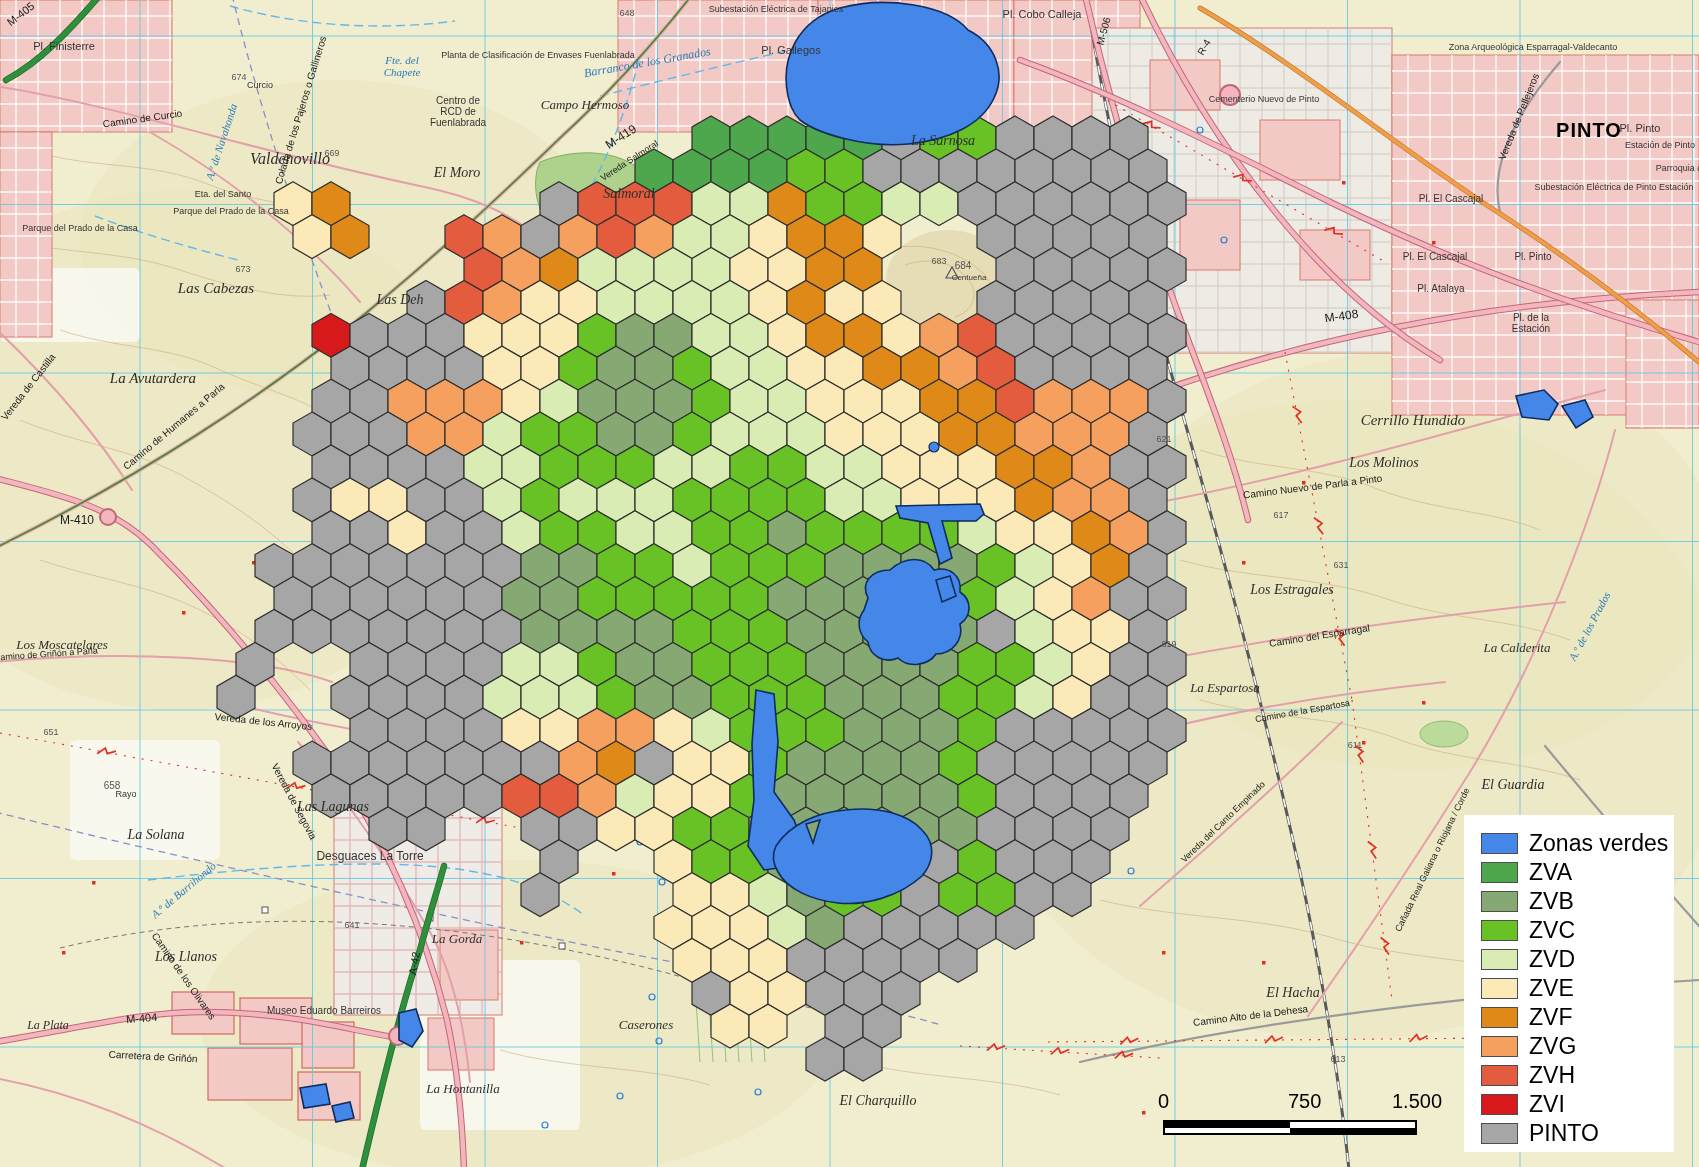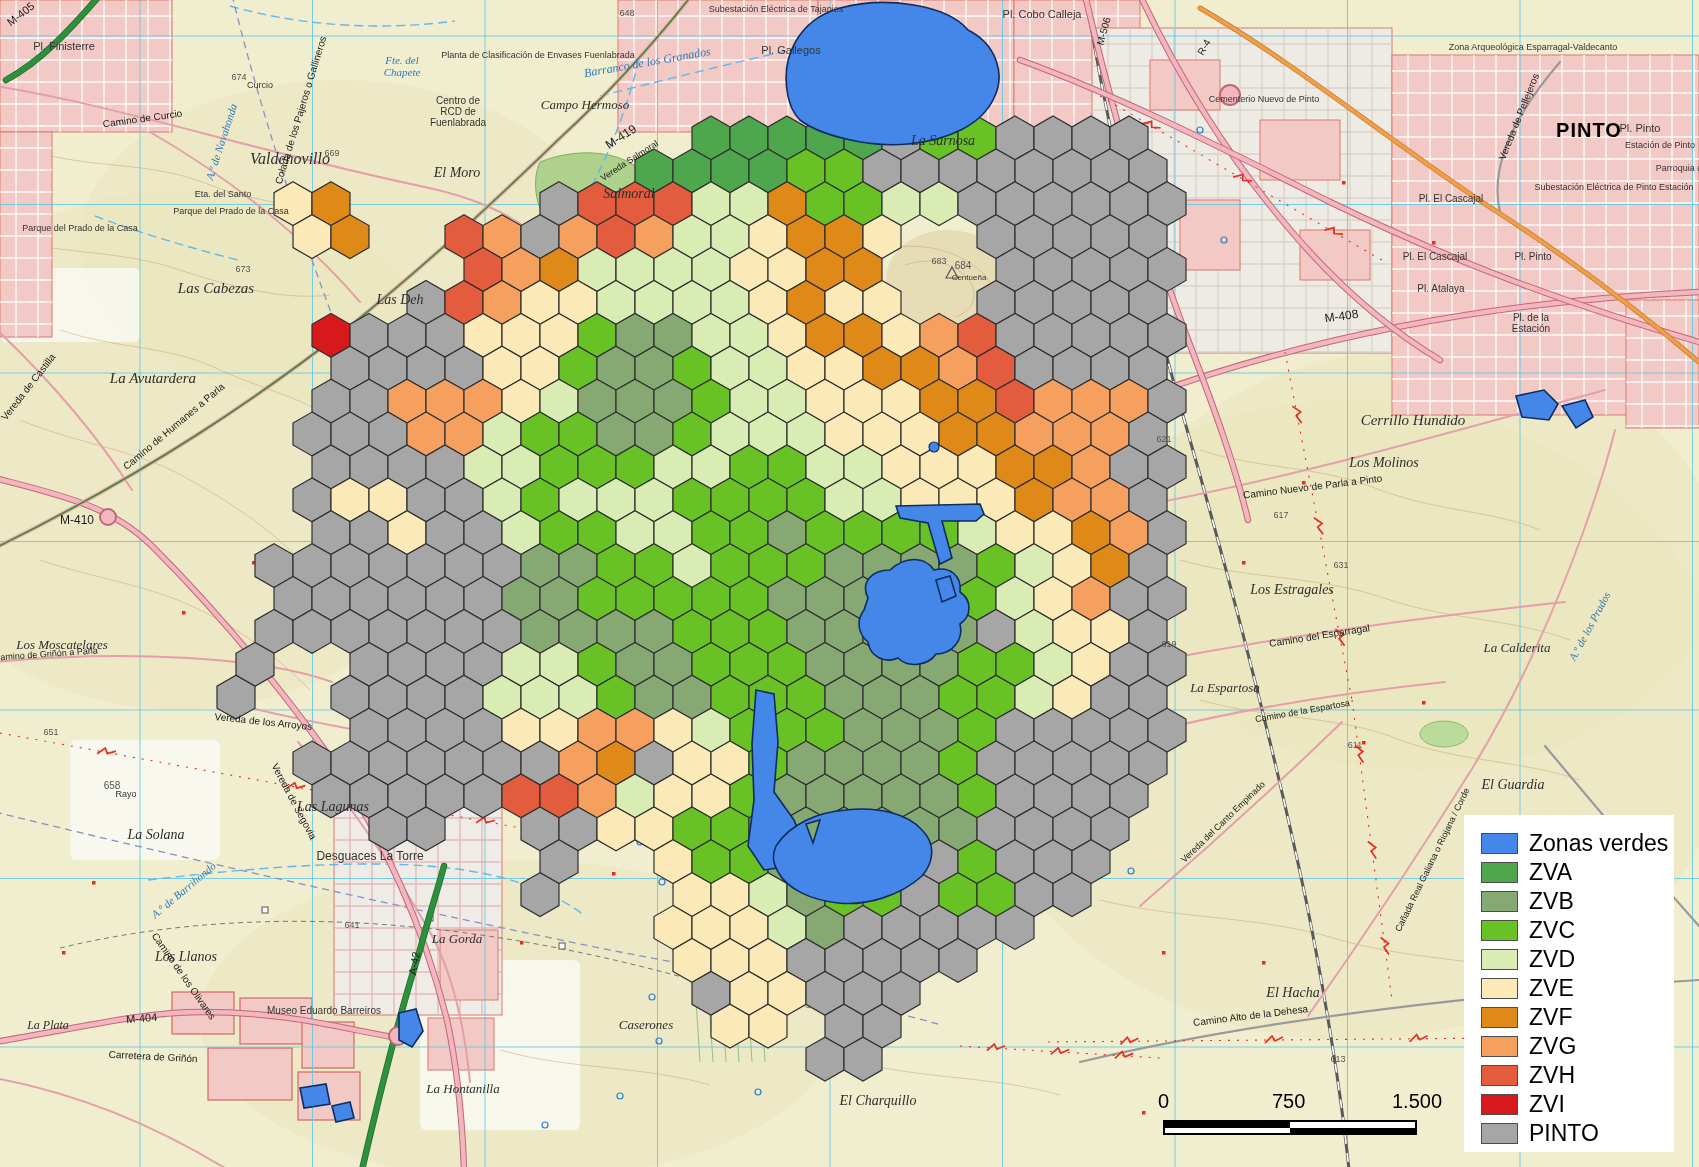--- a/index.html
+++ b/index.html
@@ -1062,20 +1062,20 @@
         <span class="legend-label">ZVI</span>
       </div>
       <div class="legend-row">
         <div class="legend-swatch" style="background: rgb(166, 166, 166);"></div>
         <span class="legend-label">PINTO</span>
       </div>
     </div>
 
   <div class="scalebar">
     <span class="sb-label" style="left:0px">0</span>
-    <span class="sb-label" style="left:114px">750</span>
+    <span class="sb-label" style="left:130px">750</span>
     <span class="sb-label" style="left:234px">1.500 m</span>
     <div class="sb-bar">
       <div class="sb-row r1"></div>
       <div class="sb-row r2"></div>
     </div>
   </div>
 </div>
 
 </body></html>

